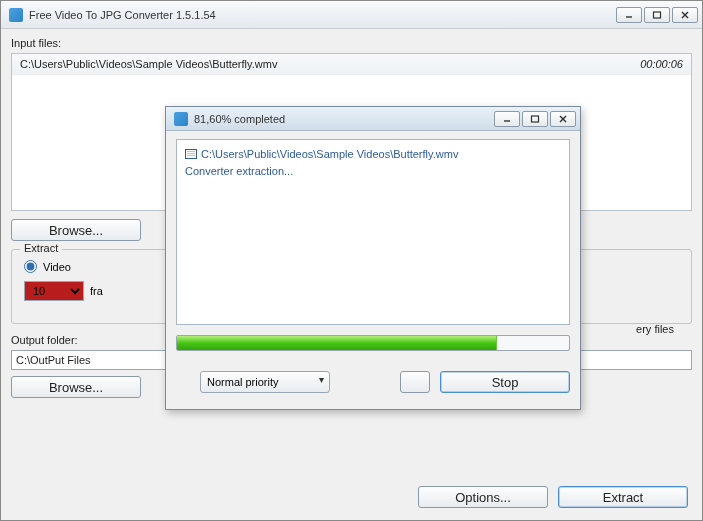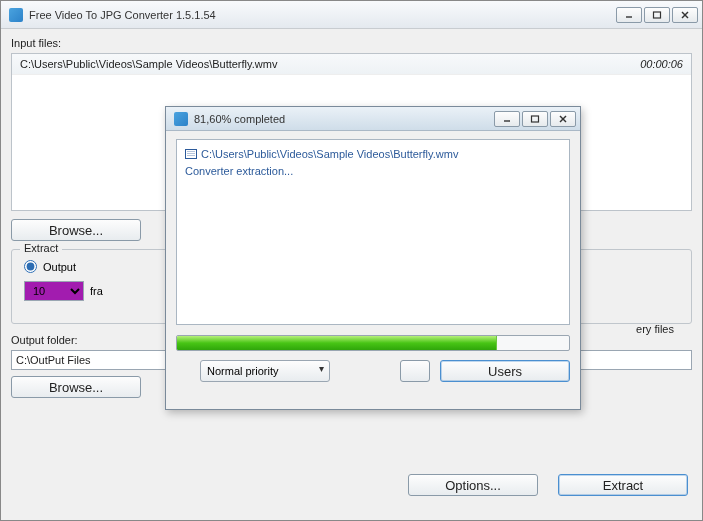--- a/index.html
+++ b/index.html
@@ -24,40 +24,40 @@
 
 .btn { height: 22px; border: 1px solid #8a9aa8; border-radius: 3px; background: linear-gradient(#fdfdfd,#e8ecef); padding: 0 14px; font-size: 13px; color: #222; cursor: pointer; display: inline-flex; align-items: center; justify-content: center; }
 .btn.primary { border-color: #4a8fd0; box-shadow: 0 0 0 1px rgba(74,143,208,.35) inset; }
 
 .fieldset { border: 1px solid #c0c6cc; border-radius: 3px; padding: 10px 12px 14px; margin-top: 8px; position: relative; background: #f0f0f0; }
 .fieldset .legend { position: absolute; top: -8px; left: 8px; background: #f0f0f0; padding: 0 4px; color: #222; font-size: 11px; }
 
 .radio-row { display: flex; align-items: center; gap: 6px; margin-bottom: 8px; }
 .radio-row input[type=radio] { accent-color: #2c6db3; }
 
-.num-combo { width: 60px; height: 20px; border: 1px solid #9aa6b2; background: #a21caf; font-size: 11px; padding: 0 4px; }
+.num-combo { width: 60px; height: 20px; border: 1px solid #9aa6b2; background: #b91c1c; font-size: 11px; padding: 0 4px; }
 
 .output-row { margin-top: 10px; }
 .text-input { width: 100%; height: 20px; border: 1px solid #9aa6b2; background: #fff; padding: 0 4px; font-size: 11px; color: #222; margin-bottom: 6px; }
 
-.bottom-actions { position: absolute; bottom: 24px; right: 14px; display: flex; gap: 20px; }
+.bottom-actions { position: absolute; bottom: 12px; right: 14px; display: flex; gap: 10px; }
 .bottom-actions .btn { width: 130px; }
 
 
 .dialog { position: absolute; left: 164px; top: 105px; width: 416px; height: 304px; border: 1px solid #7a8a9a; background: #f0f0f0; box-shadow: 2px 3px 8px rgba(0,0,0,.25); }
 .dialog .titlebar { height: 24px; background: linear-gradient(#eaf1f7,#cfdde9); border-bottom: 1px solid #aab8c6; }
 .dialog-body { padding: 8px 10px; }
 .log-box { background: #fff; border: 1px solid #aab6c2; height: 186px; padding: 6px 8px; color: #2c5a9a; font-size: 11px; line-height: 1.5; }
 .log-box .file-icon { display: inline-block; width: 12px; height: 10px; border: 1px solid #2c5a9a; margin-right: 4px; vertical-align: -1px; position: relative; }
 .log-box .file-icon::after { content: ""; position: absolute; inset: 1px; background: repeating-linear-gradient(#2c5a9a 0 1px, transparent 1px 2px); opacity:.35; }
 
 .progress-outer { margin-top: 10px; height: 16px; border: 1px solid #9aa6b2; border-radius: 2px; background: #f7f8f9; overflow: hidden; }
 .progress-inner { height: 100%; width: 81.6%; background: linear-gradient(#b6f07a,#48c515 50%,#2fa60a); border-right: 1px solid #6ac83f; }
 
-.dialog-actions { display: flex; align-items: center; gap: 10px; margin-top: 9px; padding-left: 24px; }
+.dialog-actions { display: flex; align-items: center; gap: 10px; margin-top: 20px; padding-left: 24px; }
 .select { height: 22px; border: 1px solid #9aa6b2; background: linear-gradient(#fdfdfd,#e8ecef); font-size: 11px; padding: 0 18px 0 6px; border-radius: 3px; cursor: pointer; appearance: none; position: relative; }
 .select-wrap { position: relative; display: inline-block; }
 .select-wrap::after { content: "▾"; position: absolute; right: 6px; top: 3px; font-size: 10px; color: #333; pointer-events: none; }
 .icon-btn { width: 28px; height: 22px; }
 .stop-btn { width: 130px; }
 
 .every-frame-hint { position: absolute; right: 28px; top: 294px; color: #222; }
 </style>
 </head>
 <body>
@@ -93,21 +93,21 @@
         <span class="path">C:\Users\Public\Videos\Sample Videos\Butterfly.wmv</span>
         <span class="dur">00:00:06</span>
       </div>
     </div>
     <button class="btn" style="width:130px">Browse...</button>
 
     <div class="fieldset">
       <span class="legend">Extract</span>
       <div class="radio-row">
         <input type="radio" checked="" style="">
-        <span>Output</span>
+        <span>Video</span>
       </div>
       <div class="radio-row">
         <select class="num-combo">
           <option>10</option>
         </select>
         <span>fra</span>
       </div>
     </div>
 
     <span class="every-frame-hint">ery files</span>
@@ -160,17 +160,17 @@
           <select class="select" style="width:130px">
             <option>Normal priority</option>
           </select>
         </span>
         <span style="flex:1"></span>
         <button class="btn icon-btn">
           <svg width="14" height="12" viewBox="0 0 14 12">
               <path d="M1 3 h4 l1 1 h6 v1 H3 l-2 6 V3z M3 5 h10 l-2 6 H1z" fill="none" stroke="#333" stroke-width="1"></path>
             </svg>
         </button>
-        <button class="btn primary stop-btn">Users</button>
+        <button class="btn primary stop-btn">Stop</button>
       </div>
     </div>
   </div>
 </div>
 
 </body></html>

